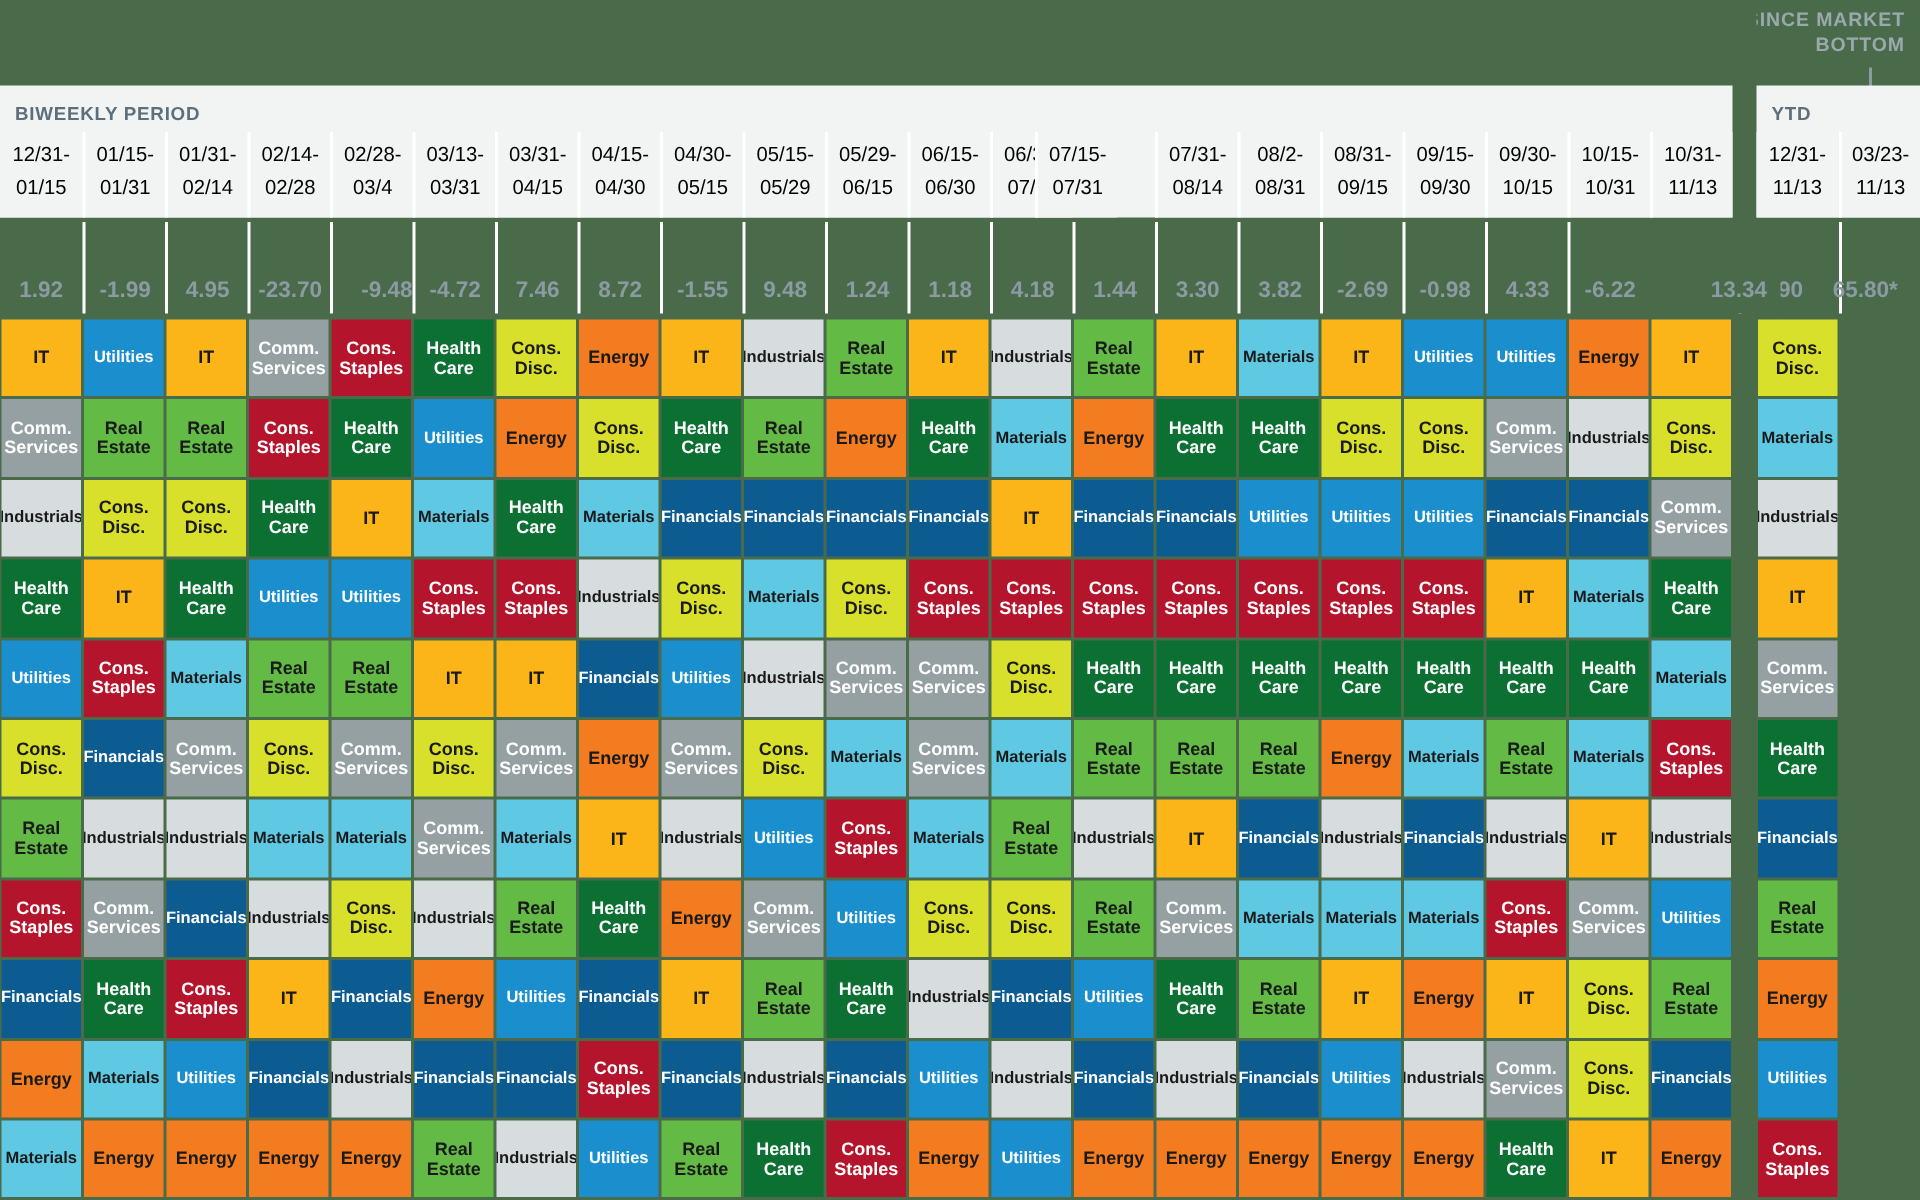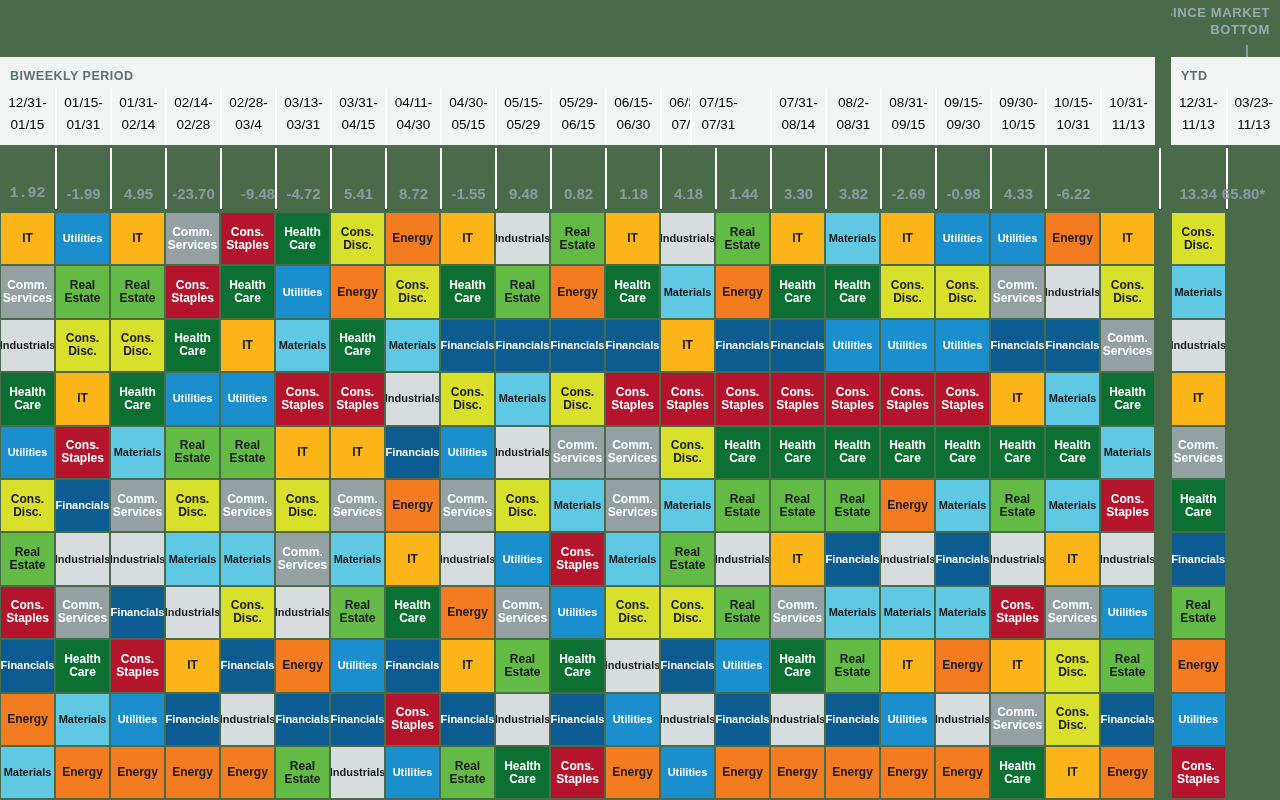--- a/index.html
+++ b/index.html
@@ -693,21 +693,21 @@
       <div class="tile" style="left: 1172px; width: 52.5px; top: 747px; height: 51.4px; background: rgb(180, 21, 44); color: rgb(255, 255, 255); flex-direction: column;">
         <span>Cons.</span>
         <span>Staples</span>
       </div>
     </div>
 
 <div class="hdr-cell first" style="left: 0px; width: 55px;">
       <span>12/31-</span>
       <span>01/15</span>
     </div>
-    <div class="ret-cell first" style="left: 0px; width: 55px; font-family: Liberation Mono, monospace;">1.92</div>
+    <div class="ret-cell first" style="left: 0px; width: 55px;">1.92</div>
     <div class="hdr-cell" style="left: 55px; width: 55px;">
       <span>01/15-</span>
       <span>01/31</span>
     </div>
     <div class="ret-cell" style="left: 55px; width: 55px;">-1.99</div>
     <div class="hdr-cell" style="left: 110px; width: 55px;">
       <span>01/31-</span>
       <span>02/14</span>
     </div>
     <div class="ret-cell" style="left: 110px; width: 55px;">4.95</div>
@@ -723,41 +723,41 @@
     <div class="ret-cell" style="left: 220px; width: 74px;">-9.48</div>
     <div class="hdr-cell" style="left: 275px; width: 55px;">
       <span>03/13-</span>
       <span>03/31</span>
     </div>
     <div class="ret-cell" style="left: 275px; width: 55px;">-4.72</div>
     <div class="hdr-cell" style="left: 330px; width: 55px;">
       <span>03/31-</span>
       <span>04/15</span>
     </div>
-    <div class="ret-cell" style="left: 330px; width: 55px;">5.41</div>
+    <div class="ret-cell" style="left: 330px; width: 55px;">7.46</div>
     <div class="hdr-cell" style="left: 385px; width: 55px;">
-      <span>04/11-</span>
+      <span>04/15-</span>
       <span>04/30</span>
     </div>
     <div class="ret-cell" style="left: 385px; width: 55px;">8.72</div>
     <div class="hdr-cell" style="left: 440px; width: 55px;">
       <span>04/30-</span>
       <span>05/15</span>
     </div>
     <div class="ret-cell" style="left: 440px; width: 55px;">-1.55</div>
     <div class="hdr-cell" style="left: 495px; width: 55px;">
       <span>05/15-</span>
       <span>05/29</span>
     </div>
     <div class="ret-cell" style="left: 495px; width: 55px;">9.48</div>
     <div class="hdr-cell" style="left: 550px; width: 55px;">
       <span>05/29-</span>
       <span>06/15</span>
     </div>
-    <div class="ret-cell" style="left: 550px; width: 55px;">0.82</div>
+    <div class="ret-cell" style="left: 550px; width: 55px;">1.24</div>
     <div class="hdr-cell" style="left: 605px; width: 55px;">
       <span>06/15-</span>
       <span>06/30</span>
     </div>
     <div class="ret-cell" style="left: 605px; width: 55px;">1.18</div>
     <div class="hdr-cell" style="left: 660px; width: 55px;">
       <span>06/30-</span>
       <span>07/15</span>
     </div>
     <div class="ret-cell" style="left: 660px; width: 55px;">4.18</div>
@@ -798,19 +798,19 @@
     <div class="ret-cell" style="left: 1045px; width: 55px;">-6.22</div>
     <div class="hdr-cell" style="left: 1100px; width: 55px;">
       <span>10/31-</span>
       <span>11/13</span>
     </div>
     <div class="ret-cell" style="left: 1159px; width: 55px;">9.90</div>
     <div class="hdr-cell first" style="left: 1171px; width: 54.5px;">
       <span>12/31-</span>
       <span>11/13</span>
     </div>
-    <div class="ret-cell first" style="left: 1171px; width: 54.5px;">13.34</div>
+    <div class="ret-cell first" style="left: 1132px; width: 54.5px;">13.34</div>
     <div class="hdr-cell" style="left: 1225.5px; width: 54.5px;">
       <span>03/23-</span>
       <span>11/13</span>
     </div>
     <div class="ret-cell" style="left: 1225.5px; width: 34px;">65.80*</div>
   </div>
 
 </body></html>

